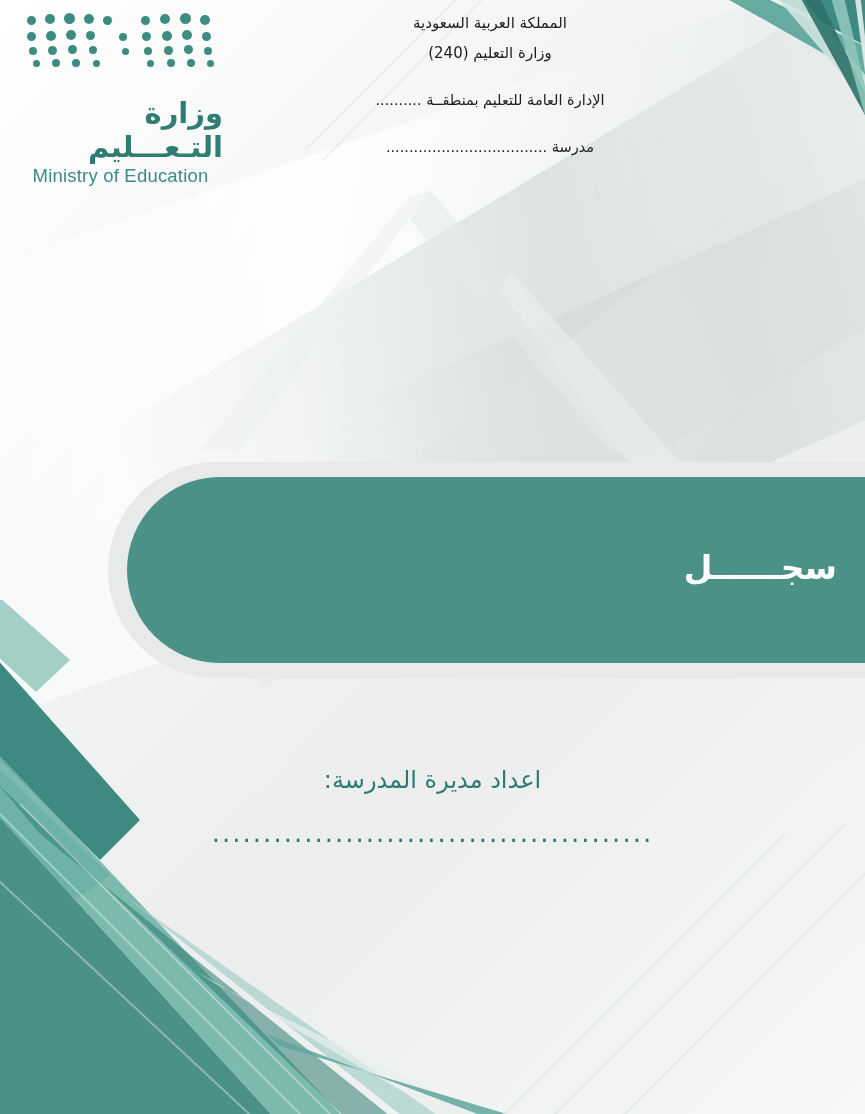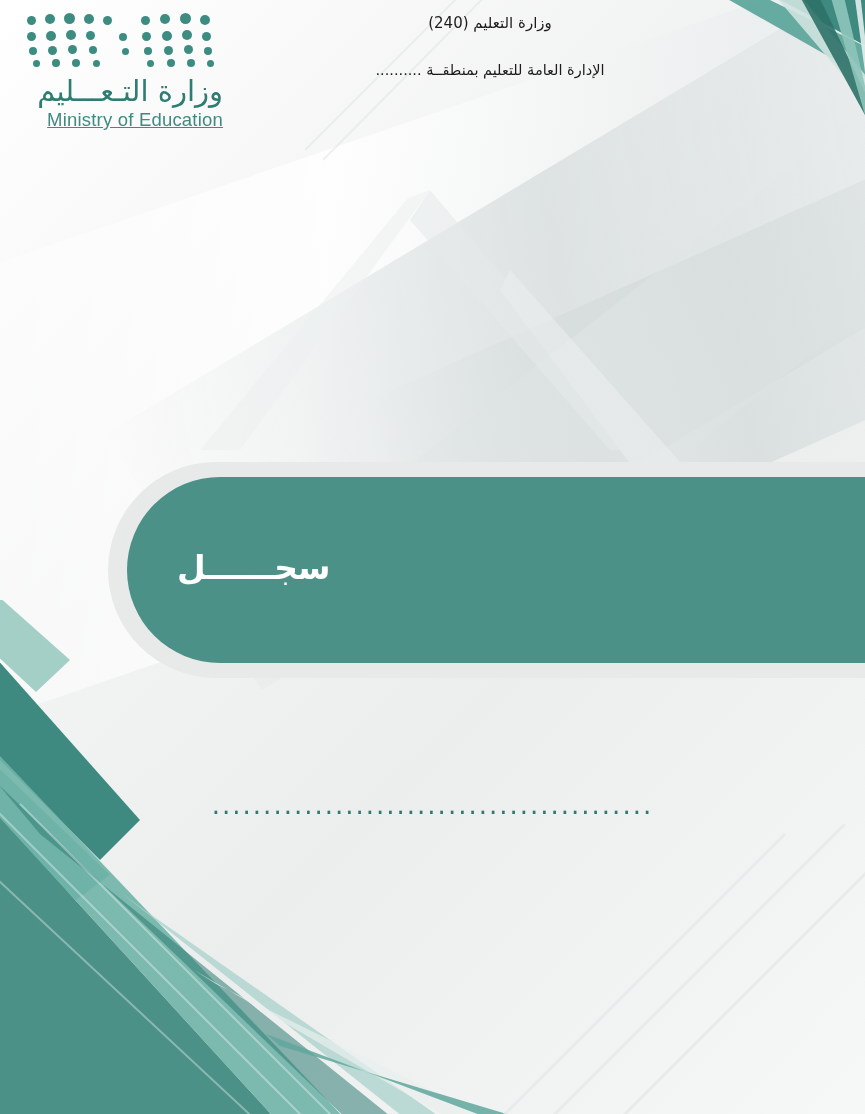--- a/index.html
+++ b/index.html
@@ -85,39 +85,38 @@
     z-index: 7;
   }
   .logo .dots { position: relative; width: 200px; height: 60px; margin: 4px 0 0 8px; }
   .logo .dots span {
     position: absolute;
     border-radius: 50%;
     background: #3d8c81;
     display: block;
   }
   .logo .ar {
-    margin-top: 2px;
+    margin-top: 24px;
     margin-left: 8px;
     font-size: 29px;
-    font-weight: 400;
+    font-weight: 700;
     color: #2f7c72;
     letter-spacing: 1px;
     direction: rtl;
     font-family: "DejaVu Sans", sans-serif;
   }
   .logo .en {
     margin-left: 10px;
     margin-top: 1px;
     font-size: 18.5px;
     color: #3f8b80;
     direction: ltr;
-    text-align: right;
+    text-align: center;
     letter-spacing: .2px;
     font-family: "Liberation Sans", sans-serif;
-    text-decoration: underline;
   }
 
   
   .title-shadow {
     position: absolute;
     left: 108px;
     top: 462px;
     width: 800px;
     height: 216px;
     background: #e8eaea;
@@ -138,21 +137,21 @@
     flex-direction: column;
     align-items: center;
     justify-content: center;
     padding-right: 40px;
   }
   .title-pill .t1 {
     font-size: 33px;
     font-weight: 700;
     letter-spacing: 2px;
     margin-bottom: 6px;
-    text-align: left;
+    text-align: right;
     width: 660px;
   }
   .title-pill .t2 {
     font-size: 30px;
     font-weight: 700;
     text-align: center;
     width: 700px;
     line-height: 40px;
   }
 
@@ -284,26 +283,29 @@
       <span style="left:124px;top:48px; width:7px;  height:7px;"></span>
       <span style="left:144px;top:47px; width:8px;  height:8px;"></span>
       <span style="left:164px;top:47px; width:8px;  height:8px;"></span>
       <span style="left:184px;top:48px; width:7px;  height:7px;"></span>
     </div>
     <div class="ar">وزارة التـعـــليم</div>
     <div class="en">Ministry of Education</div>
   </div>
 
   <div class="header">
+    <div class="h-line-1">المملكة العربية السعودية</div>
     <div class="h-line-2">وزارة التعليم (240)</div>
     <div class="h-line-3">الإدارة العامة للتعليم بمنطقــة ..........</div>
+    <div class="h-line-4">مدرسة ...................................</div>
   </div>
 
   <div class="title-shadow"></div>
   <div class="title-pill">
     <div class="t1">سجــــــل</div>
   </div>
 
   <div class="author">
+    <div class="a-label">اعداد مديرة المدرسة:</div>
     <div class="a-dots">...........................................</div>
   </div>
 
 </div>
 
 </body></html>

